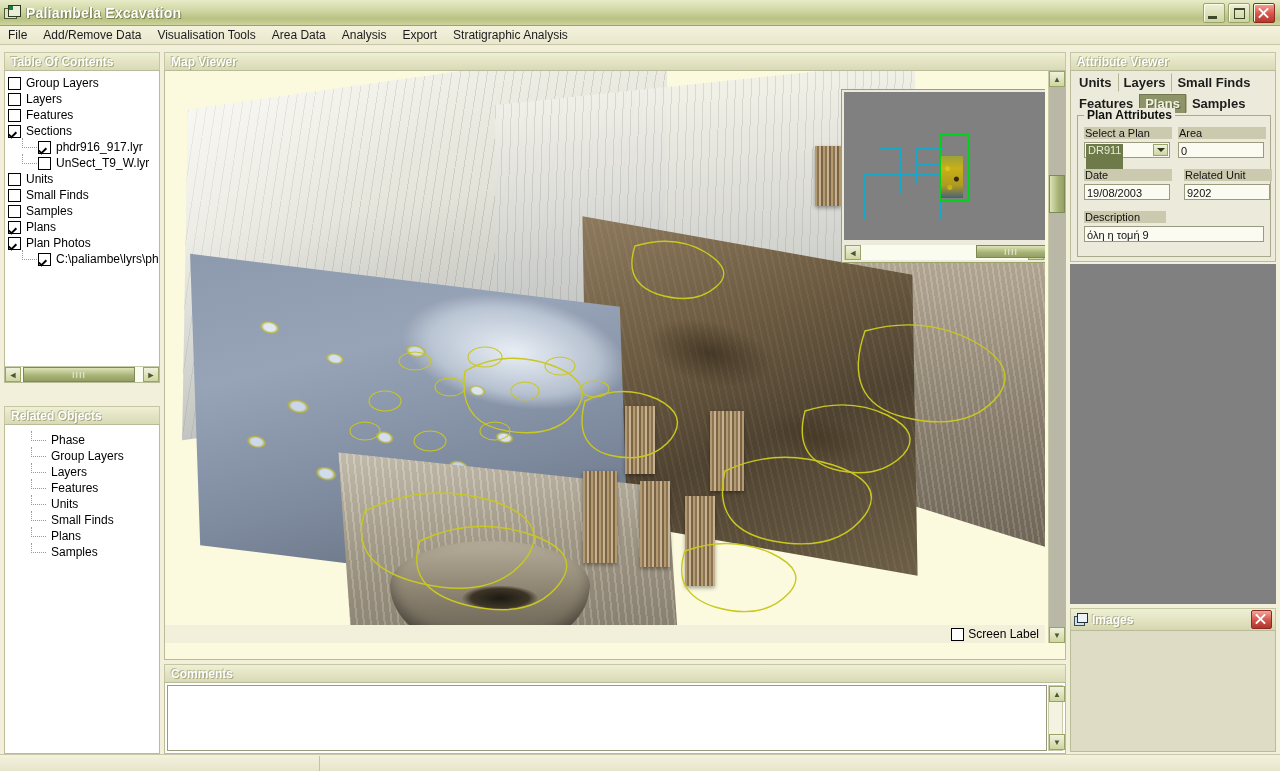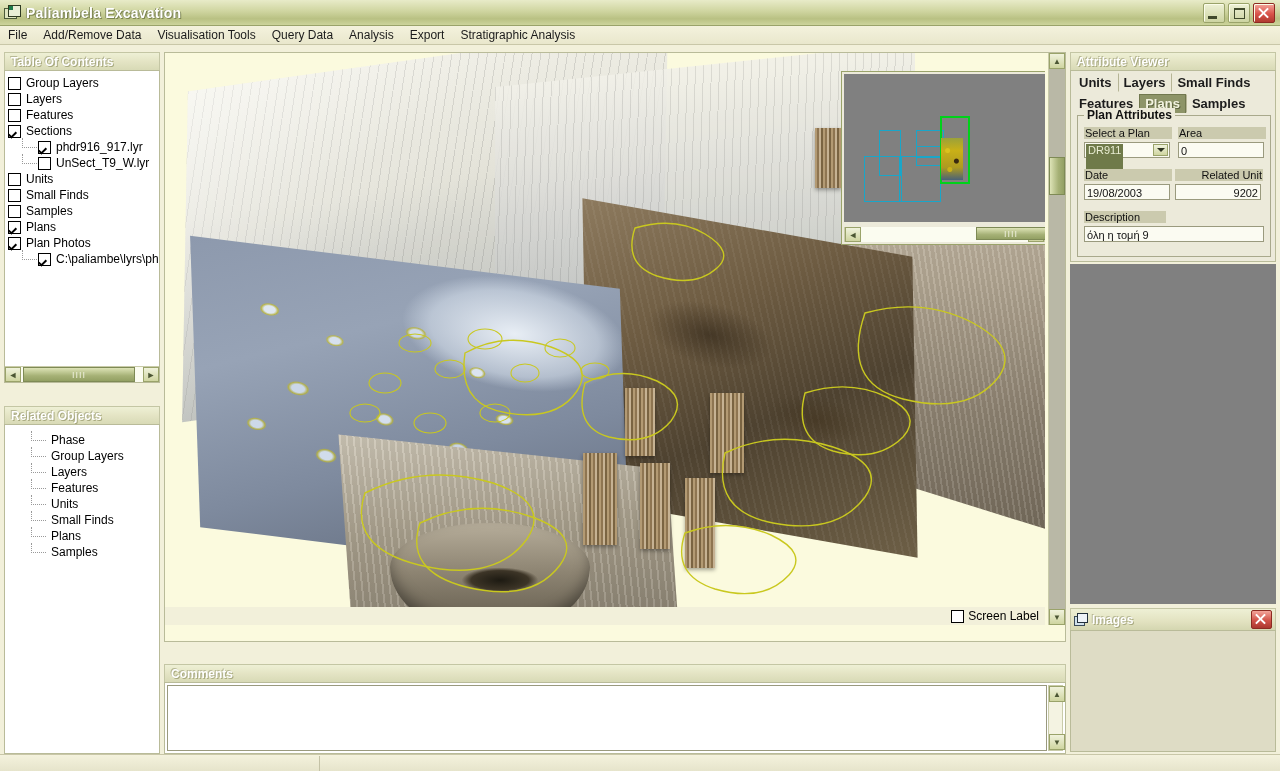--- a/index.html
+++ b/index.html
@@ -448,21 +448,21 @@
           <div class="x1"></div>
           <div class="x2"></div>
         </div>
     </div>
   </div>
 
   <div class="menubar">
     <div class="menu-item">File</div>
     <div class="menu-item">Add/Remove Data</div>
     <div class="menu-item">Visualisation Tools</div>
-    <div class="menu-item">Query Data</div>
+    <div class="menu-item">Area Data</div>
     <div class="menu-item">Analysis</div>
     <div class="menu-item">Export</div>
     <div class="menu-item">Stratigraphic Analysis</div>
   </div>
 
   <div class="panel" id="toc">
     <div class="panel-head">Table Of Contents</div>
     <div class="panel-body">
       <div class="tree">
         <div class="tree-row">
@@ -550,20 +550,21 @@
             <span>Plans</span>
           </div>
         <div class="rel-row">
             <span>Samples</span>
           </div>
       </div>
     </div>
   </div>
 
   <div class="panel" id="mapviewer">
+    <div class="panel-head">Map Viewer</div>
     <div class="panel-body">
 
       <div class="map-canvas">
         <div class="scene">
           <div class="plate pl-a"></div>
           <div class="plate pl-b"></div>
           <div class="plate pl-right"></div>
           <div class="plate pl-brown"></div>
           <div class="plate pl-blue"></div>
           <div class="plate pl-lowerleft"></div>
@@ -683,21 +684,21 @@
         <div style="position:absolute; left:100px; top:10px; width:86px;">
           <div class="field-label" style="width:86px;">Area</div>
           <div class="field-input" style="width:86px; margin-top:2px;">0</div>
         </div>
 
         <div style="position:absolute; left:6px; top:52px; width:86px;">
           <div class="field-label" style="width:86px;">Date</div>
           <div class="field-input" style="width:86px; margin-top:2px;">19/08/2003</div>
         </div>
 
-        <div style="position:absolute; left:97px; top:52px; width:86px;text-align:right;">
+        <div style="position:absolute; left:106px; top:52px; width:86px;">
           <div class="field-label" style="width:86px;">Related Unit</div>
           <div class="field-input" style="width:86px; margin-top:2px;">9202</div>
         </div>
 
         <div style="position:absolute; left:6px; top:94px; width:180px;">
           <div class="field-label" style="width:80px;">Description</div>
           <div class="field-input" style="width:180px; margin-top:2px;">όλη η τομή 9</div>
         </div>
       </div>
     </div>

